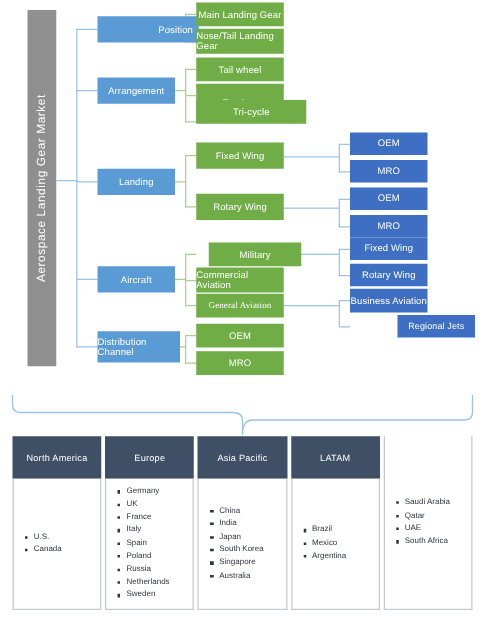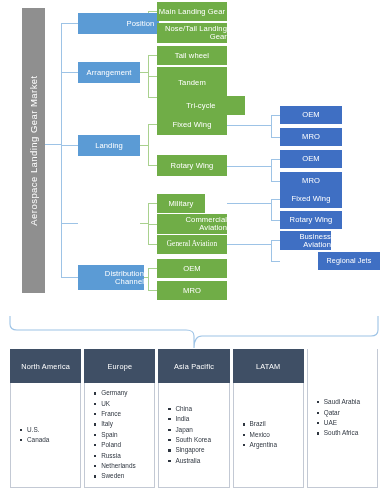--- a/index.html
+++ b/index.html
@@ -21,21 +21,21 @@
     width: 388px; height: 500px;
   }
 
   
   .node {
     position: absolute;
     box-sizing: border-box;
     display: flex;
     align-items: center;
     justify-content: center;
-    text-align: right;
+    text-align: left;
     color: #ffffff;
     line-height: 1.02;
     letter-spacing: .1px;
     overflow: hidden;
   }
 
   
   .root-bar {
     position: absolute;
     left: 22px;
@@ -213,49 +213,52 @@
 
   <div class="node lvl1" style="left:78px; top:13px; width:81px; height:21px;padding-left:44px;">
     <span>Position</span>
   </div>
   <div class="node lvl1" style="left:78px; top:62px; width:62px; height:21px;">
     <span>Arrangement</span>
   </div>
   <div class="node lvl1" style="left:78px; top:135px; width:62px; height:21px;">
     <span>Landing</span>
   </div>
+  <div class="node lvl1" style="left:78px; top:213px; width:62px; height:21px;">
+    <span>Aircraft</span>
+  </div>
   <div class="node lvl1" style="left:78px; top:265px; width:66px; height:25px;">
     <span>Distribution Channel</span>
   </div>
 
   <div class="node lvl2" style="left:157px; top:2px; width:70px; height:19px;">
     <span>Main Landing Gear</span>
   </div>
   <div class="node lvl2" style="left:157px; top:23px; width:70px; height:20px;">
     <span>Nose/Tail Landing Gear</span>
   </div>
 
   <div class="node lvl2" style="left:157px; top:46px; width:70px; height:19px;">
     <span>Tail wheel</span>
   </div>
   <div class="node lvl2" style="left:157px; top:67px; width:70px; height:31px;">
     <span>Tandem</span>
   </div>
-  <div class="node lvl2" style="left:157px; top:96px; width:88px; height:19px;">
+  <div class="node lvl2" style="left:157px; top:80px; width:88px; height:19px;">
     <span>Tri-cycle</span>
   </div>
 
   <div class="node lvl2" style="left:157px; top:114px; width:70px; height:21px;">
     <span>Fixed Wing</span>
   </div>
   <div class="node lvl2" style="left:157px; top:155px; width:70px; height:21px;">
     <span>Rotary Wing</span>
   </div>
 
-  <div class="node lvl2" style="left:157px; top:194px; width:48px; height:19px;">
+  <div class="node lvl2" style="left:167px; top:194px; width:74px; height:19px;">
     <span>Military</span>
   </div>
   <div class="node lvl2" style="left:157px; top:214px; width:70px; height:20px;">
     <span>Commercial Aviation</span>
   </div>
   <div class="node lvl2" style="left:157px; top:235px; width:70px; height:19px; font-size:7.2px;font-family:Liberation Serif, serif;">
     <span>General Aviation</span>
   </div>
 
   <div class="node lvl2" style="left:157px; top:259px; width:70px; height:19px;">
@@ -277,21 +280,21 @@
   <div class="node lvl3" style="left:280px; top:172px; width:62px; height:18px;">
     <span>MRO</span>
   </div>
 
   <div class="node lvl3" style="left:280px; top:190px; width:62px; height:18px;">
     <span>Fixed Wing</span>
   </div>
   <div class="node lvl3" style="left:280px; top:211px; width:62px; height:18px;">
     <span>Rotary Wing</span>
   </div>
-  <div class="node lvl3" style="left:280px; top:231px; width:51px; height:19px;">
+  <div class="node lvl3" style="left:280px; top:231px; width:62px; height:19px;">
     <span>Business Aviation</span>
   </div>
   <div class="node lvl3" style="left:280px; top:252px; width:62px; height:18px; font-size:7.2px;margin-left:38px;">
     <span>Regional Jets</span>
   </div>
 
   <svg class="brace" viewBox="0 0 372 32" preserveAspectRatio="none">
     <path d="M2,0 L2,8 Q2,14 9,14 L178,14 Q186,14 186,20 L186,32 Q186,20 194,20 L363,20 Q370,20 370,14 L370,0" fill="none" stroke="#9dc3e6" stroke-width="1.1"></path>
   </svg>
 

